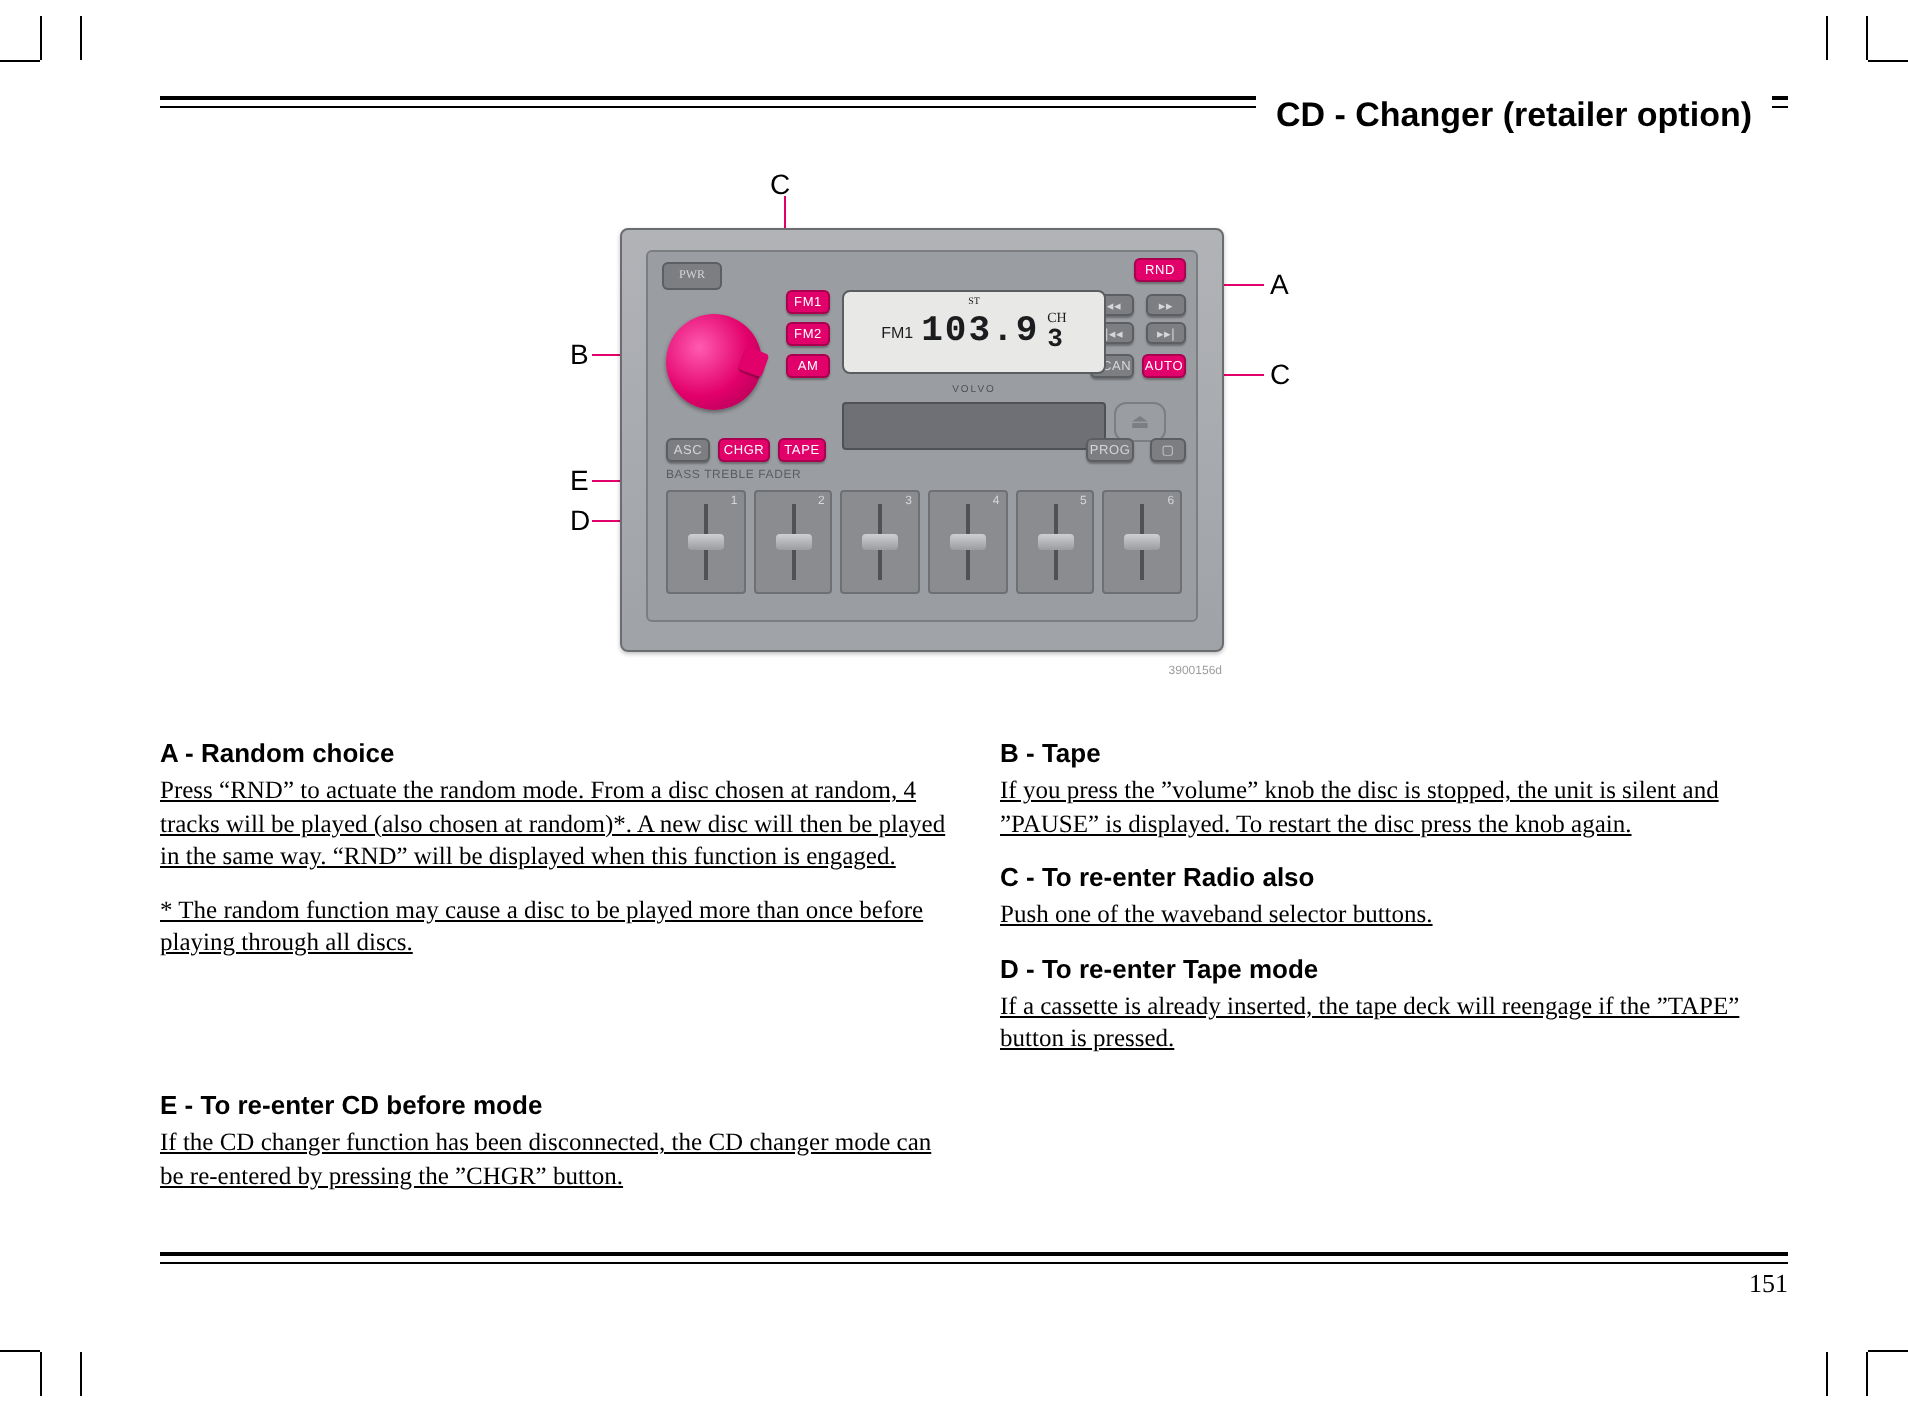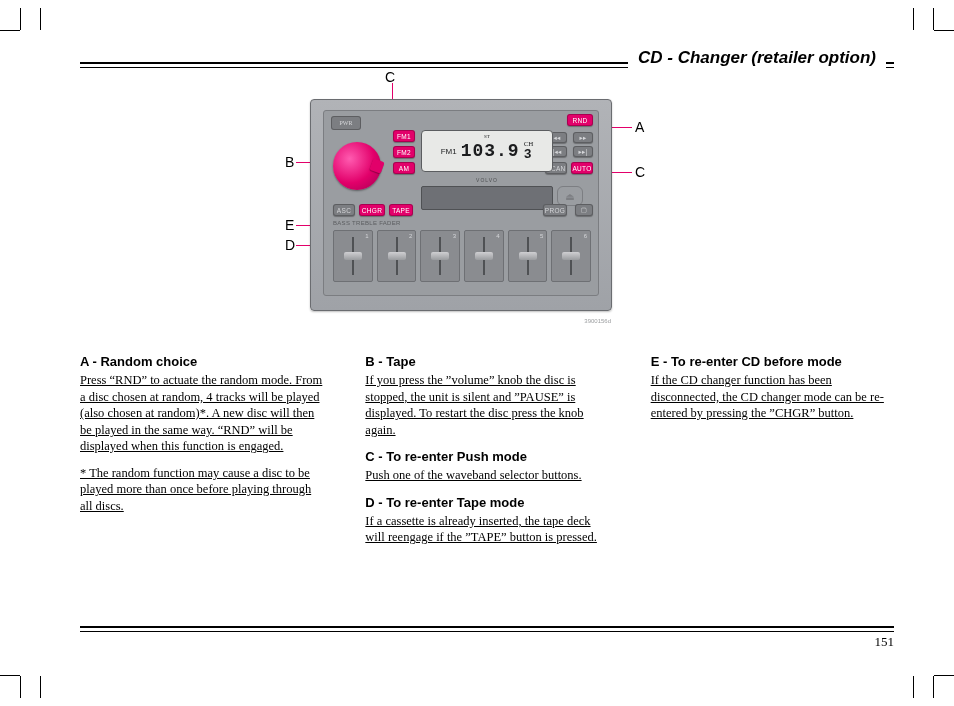--- a/index.html
+++ b/index.html
@@ -26,24 +26,23 @@
   .crop.tl2{ top: 8px; left: 40px; }
   .crop.tr { top: 8px; right: 20px; }
   .crop.tr2{ top: 8px; right: 40px; }
   .crop.bl { bottom: 8px; left: 20px; }
   .crop.bl2{ bottom: 8px; left: 40px; }
   .crop.br { bottom: 8px; right: 20px; }
   .crop.br2{ bottom: 8px; right: 40px; }
 
   .header {
     display: flex;
-    align-items: flex-end;
+    align-items: flex-start;
     gap: 10px;
-    margin-bottom: 1px;
-    font-style: italic;
+    margin-bottom: 16px;
   }
   .header .rule {
     flex: 1 1 auto;
     border-top: 2px solid #000;
     border-bottom: 1px solid #000;
     height: 3px;
   }
   .header h1 {
     font-family: Helvetica, Arial, sans-serif;
     font-weight: 700;
@@ -207,22 +206,22 @@
 
   .imgcredit {
     position:absolute; right:0; bottom:-14px;
     font-size:6px; color:#9b9d9f;
     font-family: Helvetica, Arial, sans-serif;
   }
 
   
   .columns {
     display: grid;
-    grid-template-columns: 1fr 1fr 1fr;
-    column-gap: 42px;
+    grid-template-columns: 1fr 1fr;
+    column-gap: 26px;
     font-size: 12.5px;
     line-height: 1.32;
   }
   .columns h3 {
     font-family: Helvetica, Arial, sans-serif;
     font-size: 13px;
     font-weight: 700;
     margin: 6px 0 2px 0;
   }
   .columns p { margin: 0 0 10px 0; text-decoration: underline; }
@@ -377,21 +376,21 @@
 
   <div class="columns">
     <div>
       <h3>A - Random choice</h3>
       <p>Press “RND” to actuate the random mode. From a disc chosen at random, 4 tracks will be played (also chosen at random)*. A new disc will then be played in the same way. “RND” will be displayed when this function is engaged.</p>
       <p>* The random function may cause a disc to be played more than once before playing through all discs.</p>
     </div>
     <div>
       <h3>B - Tape</h3>
       <p>If you press the ”volume” knob the disc is stopped, the unit is silent and ”PAUSE” is displayed. To restart the disc press the knob again.</p>
-      <h3>C - To re-enter Push mode</h3>
+      <h3>C - To re-enter Radio also</h3>
       <p>Push one of the waveband selector buttons.</p>
       <h3>D - To re-enter Tape mode</h3>
       <p>If a cassette is already inserted, the tape deck will reengage if the ”TAPE” button is pressed.</p>
     </div>
     <div>
       <h3>E - To re-enter CD before mode</h3>
       <p>If the CD changer function has been disconnected, the CD changer mode can be re-entered by pressing the ”CHGR” button.</p>
     </div>
   </div>
 

